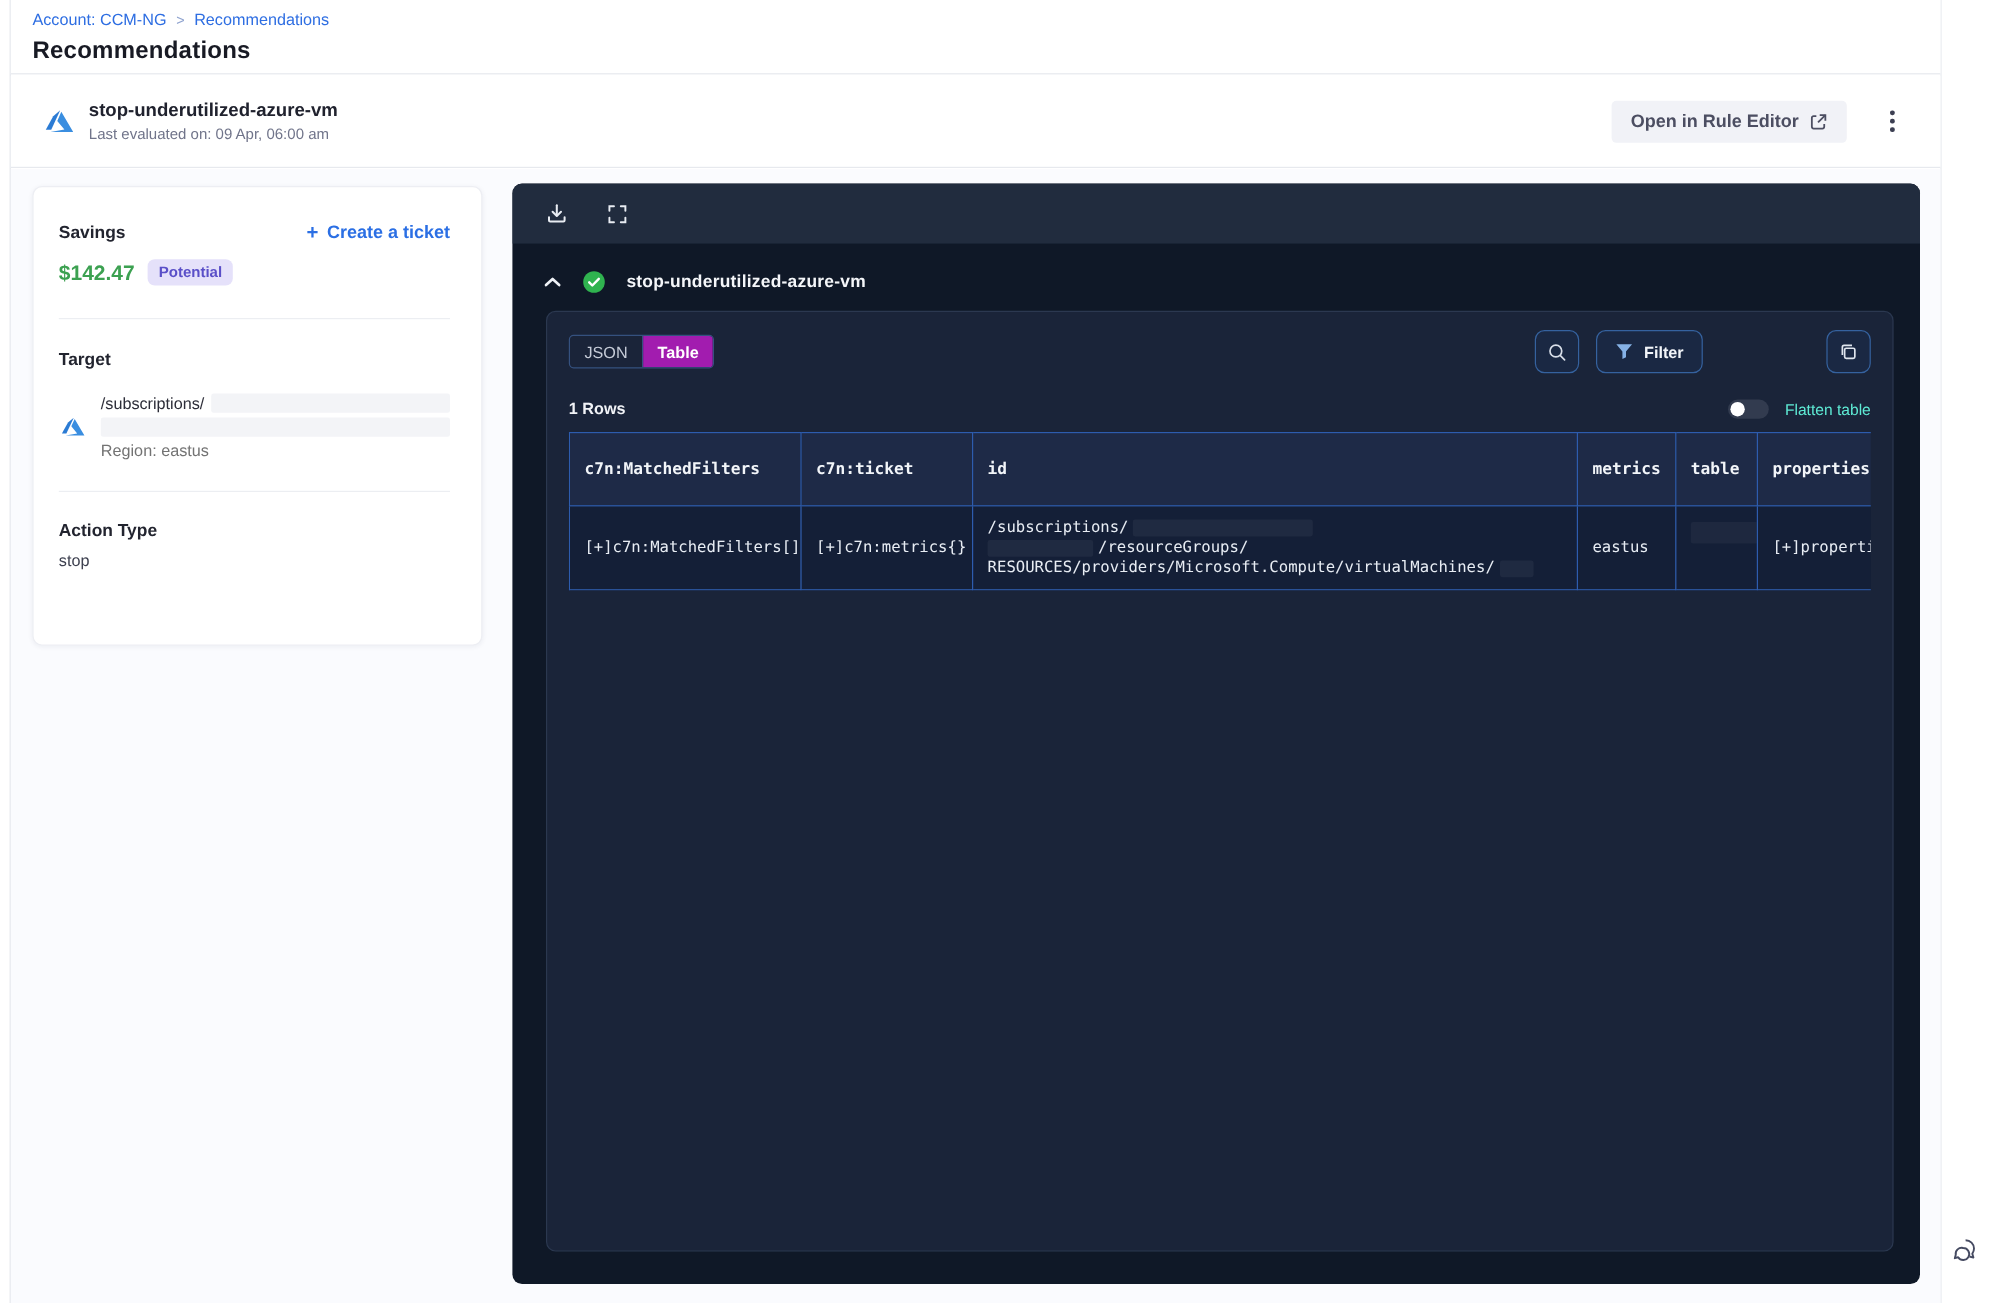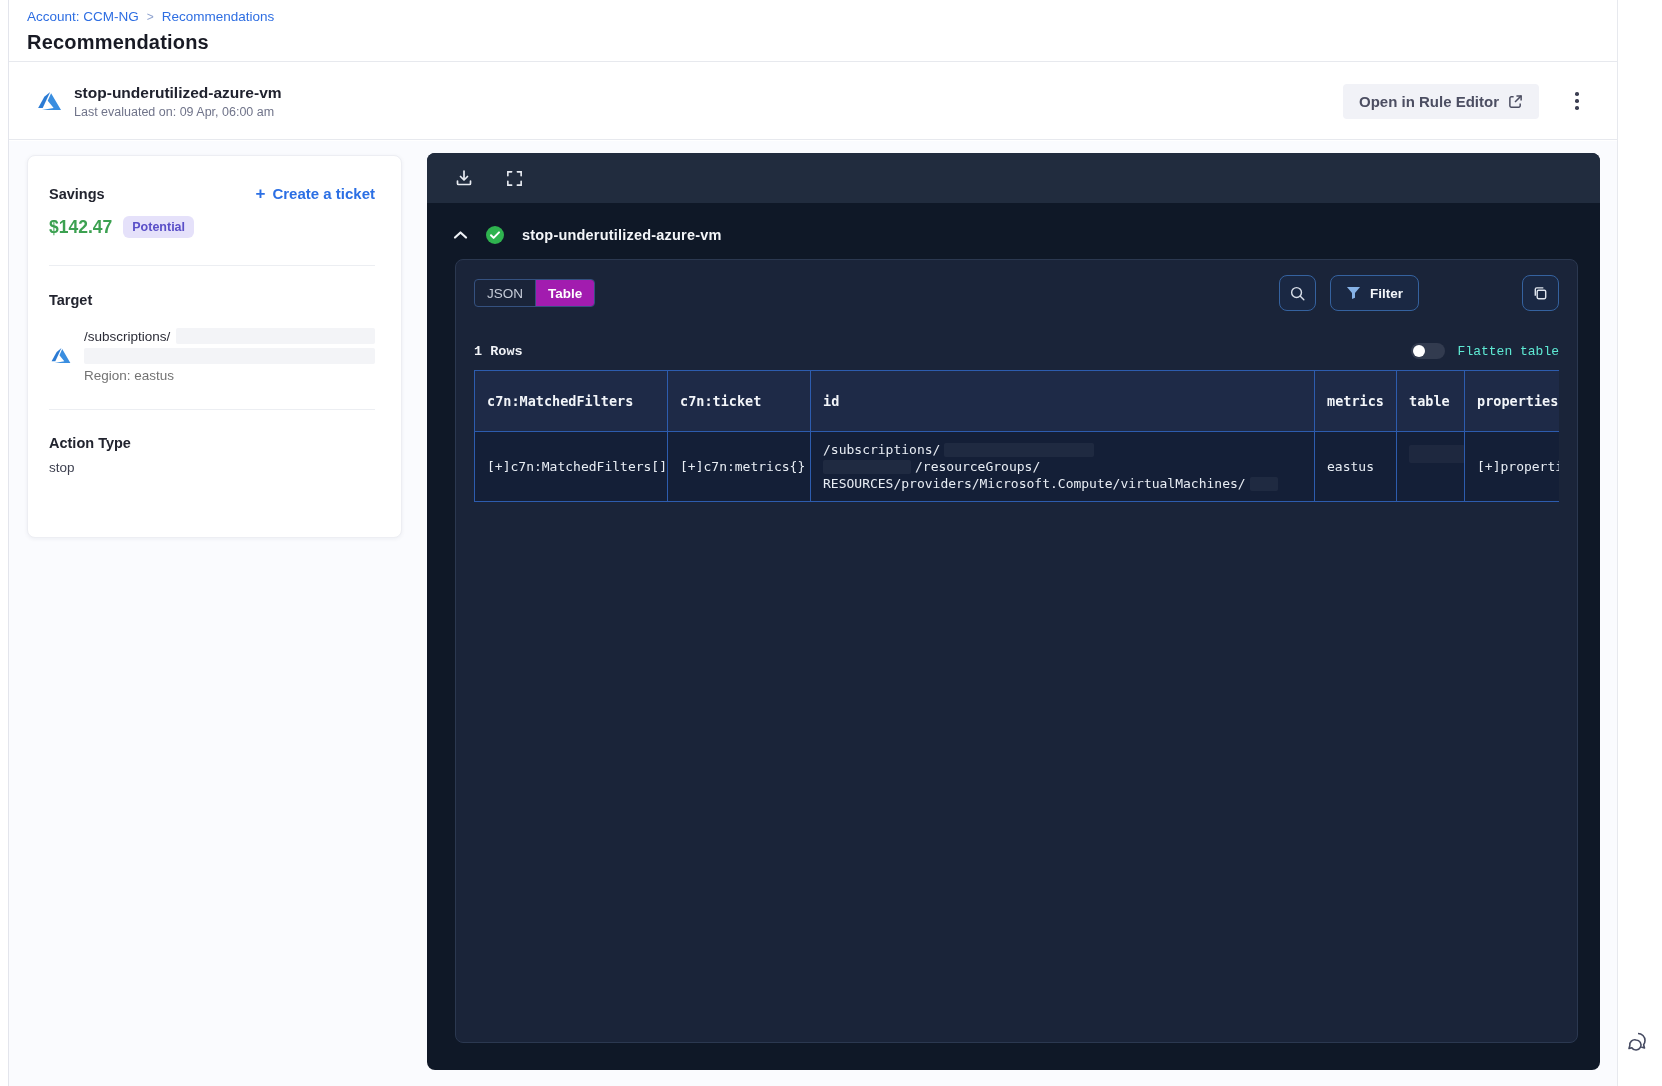--- a/index.html
+++ b/index.html
@@ -89,21 +89,21 @@
   .seg-table { color:#ffffff; font-weight:700; background:#a21caf; }
   .controls-spacer { flex:1; }
   .dk-icon-btn { width:37px; height:36px; border:1px solid #35629f; border-radius:8px; background:#1a2843;
                  display:flex; align-items:center; justify-content:center; cursor:pointer; }
   .filter-btn { height:36px; border:1px solid #35629f; border-radius:8px; background:#1a2843;
                 display:flex; align-items:center; gap:9px; padding:0 15px; margin-left:14px;
                 font-size:13.5px; font-weight:600; color:#f2f5f9; cursor:pointer;
                 font-family:"Liberation Sans",sans-serif; }
   .copy-offset { margin-left:103px; }
 
-  .rows-row { margin-top:32px; display:flex; align-items:flex-end; justify-content:space-between;font-family:Liberation Mono, monospace; }
+  .rows-row { margin-top:22px; display:flex; align-items:flex-start; justify-content:space-between; }
   .rows-count { font-size:13.5px; font-weight:700; color:#f1f3f7; }
   .flatten-group { display:flex; align-items:center; gap:13px; }
   .toggle { position:relative; width:34px; height:16px; border-radius:9px; background:#323b4f;
             border:none; cursor:pointer; }
   .toggle-knob { position:absolute; left:2px; top:2px; width:12px; height:12px; border-radius:50%;
                  background:#ffffff; }
   .flatten-label { font-size:13px; color:#5eead4; }
 
   .table-wrap { margin-top:11px; overflow:hidden; width:100%; }
   table.res-table { border-collapse:collapse; table-layout:fixed; width:1250px; }

